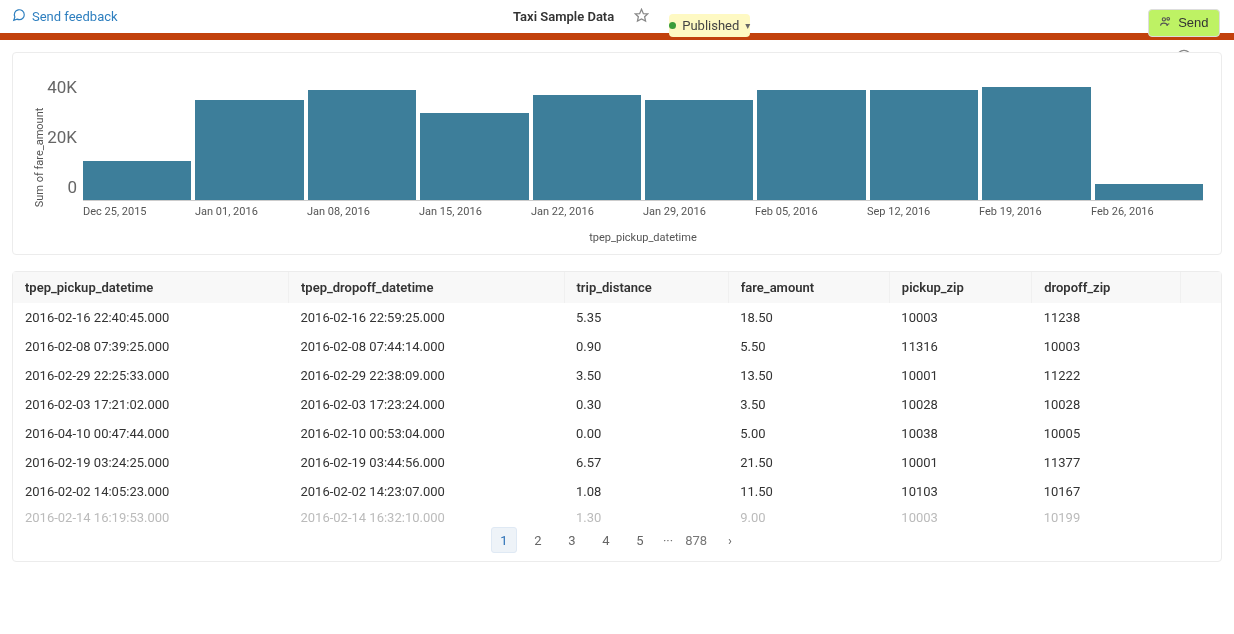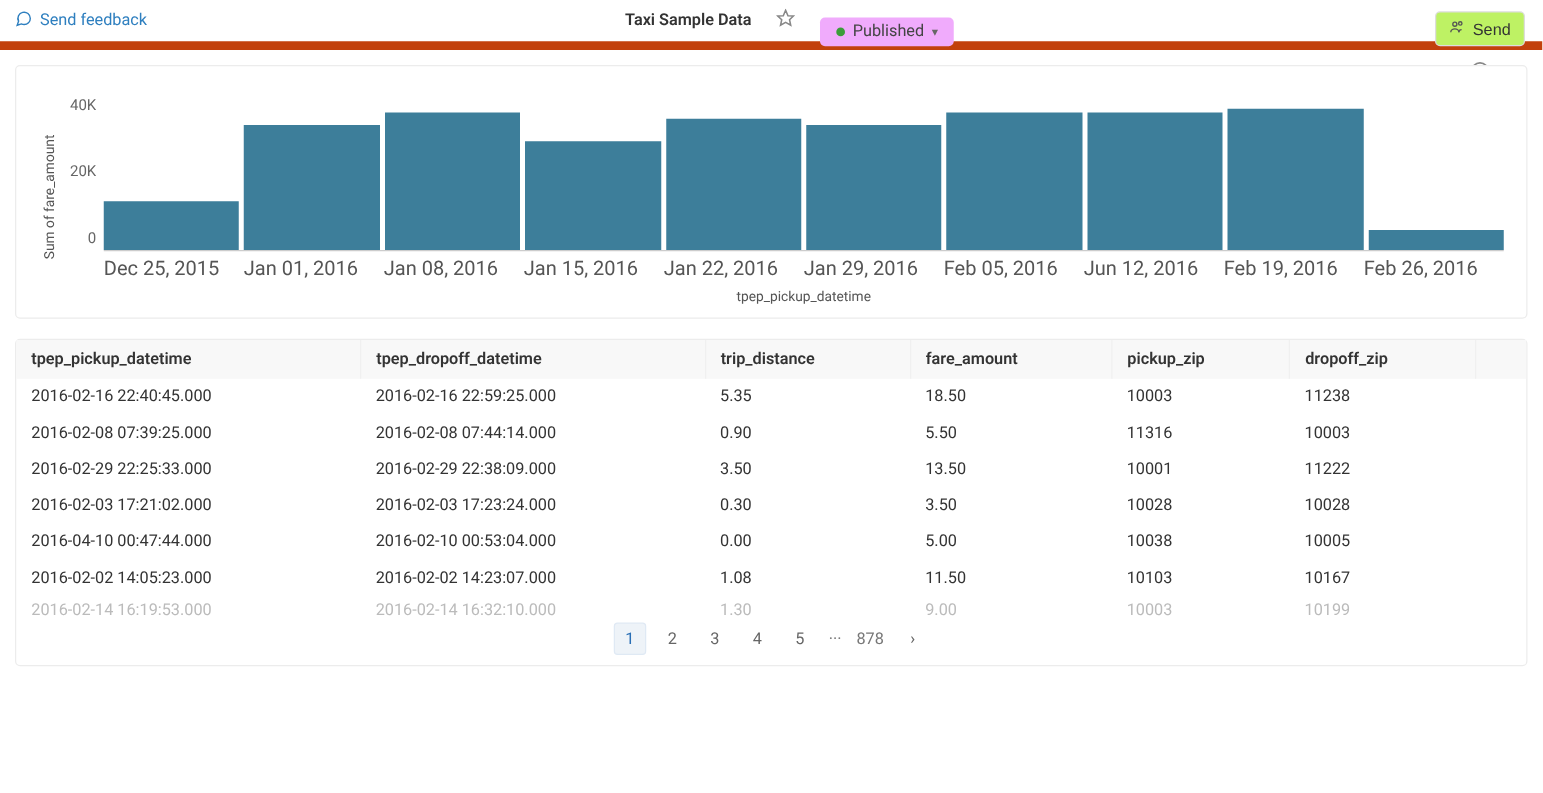--- a/index.html
+++ b/index.html
@@ -19,23 +19,23 @@
     }
     .topbar .left { display: flex; align-items: center; gap: 6px; color: #2e7fbf; cursor: pointer; }
     .topbar .center { flex: 1; display: flex; align-items: center; justify-content: center; gap: 20px; }
     .topbar .right { display: flex; align-items: center; gap: 12px; color: #6b6b6b; flex-direction: column; }
     .page-title { font-weight: 600; color: #333; }
     .star-icon svg { stroke: #888; }
     .status-pill {
       display: inline-flex;
       align-items: center;
       gap: 6px;
-      background: #f0abfc;
+      background: #fef9c3;
       border-radius: 4px;
-      padding: 4px 13px;
+      padding: 4px 0;
       color: #444;
       font-size: 13px;
       cursor: pointer;
       margin-top: 18px;
     }
     .status-dot { width: 7px; height: 7px; border-radius: 50%; background: #3a9d3a; }
     .chev-down { font-size: 10px; color: #666; }
     .refresh-info { display: flex; align-items: center; gap: 4px; color: #6b6b6b; }
     .btn {
       display: inline-flex;
@@ -55,35 +55,35 @@
       border: 1px solid #ececec;
       border-radius: 4px;
       background: #fff;
       margin-bottom: 16px;
     }
     
     .chart-card { padding: 18px 18px 10px 18px; position: relative; }
     .chart-wrap { display: flex; }
     .ylabel-wrap { width: 18px; display: flex; align-items: center; justify-content: center; }
     .ylabel { transform: rotate(-90deg); white-space: nowrap; font-size: 11px; color: #555; }
-    .yaxis { width: 34px; display: flex; flex-direction: column; justify-content: space-between; align-items: flex-end; padding-right: 6px; font-size: 12px; color: #666; height: 120px; margin-top: 6px; }
+    .yaxis { width: 34px; display: flex; flex-direction: column; justify-content: space-between; align-items: flex-end; padding-right: 6px; font-size: 17px; color: #666; height: 120px; margin-top: 6px; }
     .plot-col { flex: 1; }
     .plot-area {
       height: 130px;
       display: flex;
       align-items: flex-end;
       gap: 4px;
       border-bottom: 1px solid #ccc;
       padding-bottom: 0;
     }
     .bar {
       flex: 1;
       background: #3d7e9a;
     }
-    .xaxis { height: 22px; display: flex; font-size: 16px; color: #555; margin-top: 4px; justify-content: center; }
+    .xaxis { height: 22px; display: flex; font-size: 11px; color: #555; margin-top: 4px; justify-content: center; }
     .xaxis .xt { flex: 1; text-align: left; white-space: nowrap; }
     .xlabel { text-align: center; font-size: 11px; color: #555; margin-top: 4px; }
     
     .table-card { padding: 0 0 8px 0; }
     table { width: 100%; border-collapse: collapse; }
     thead th {
       text-align: left;
       font-weight: 600;
       font-size: 13px;
       background: #f8f8f8;
@@ -206,21 +206,21 @@
             <div class="bar" style="height: 12.5%;"></div>
           </div>
         <div class="xaxis" id="xaxis">
             <div class="xt">Dec 25, 2015</div>
             <div class="xt">Jan 01, 2016</div>
             <div class="xt">Jan 08, 2016</div>
             <div class="xt">Jan 15, 2016</div>
             <div class="xt">Jan 22, 2016</div>
             <div class="xt">Jan 29, 2016</div>
             <div class="xt">Feb 05, 2016</div>
-            <div class="xt">Jun 12, 2016</div>
+            <div class="xt">Sep 12, 2016</div>
             <div class="xt">Feb 19, 2016</div>
             <div class="xt">Feb 26, 2016</div>
           </div>
         <div class="xlabel">tpep_pickup_datetime</div>
       </div>
     </div>
   </div>
 
   <div class="card table-card">
     <table>
@@ -272,20 +272,29 @@
             <td class="num">10028</td>
             <td></td>
           </tr>
           <tr>
             <td>2016-04-10 00:47:44.000</td>
             <td>2016-02-10 00:53:04.000</td>
             <td class="num">0.00</td>
             <td class="num">5.00</td>
             <td class="num">10038</td>
             <td class="num">10005</td>
+            <td></td>
+          </tr>
+          <tr>
+            <td>2016-02-19 03:24:25.000</td>
+            <td>2016-02-19 03:44:56.000</td>
+            <td class="num">6.57</td>
+            <td class="num">21.50</td>
+            <td class="num">10001</td>
+            <td class="num">11377</td>
             <td></td>
           </tr>
           <tr>
             <td>2016-02-02 14:05:23.000</td>
             <td>2016-02-02 14:23:07.000</td>
             <td class="num">1.08</td>
             <td class="num">11.50</td>
             <td class="num">10103</td>
             <td class="num">10167</td>
             <td></td>

